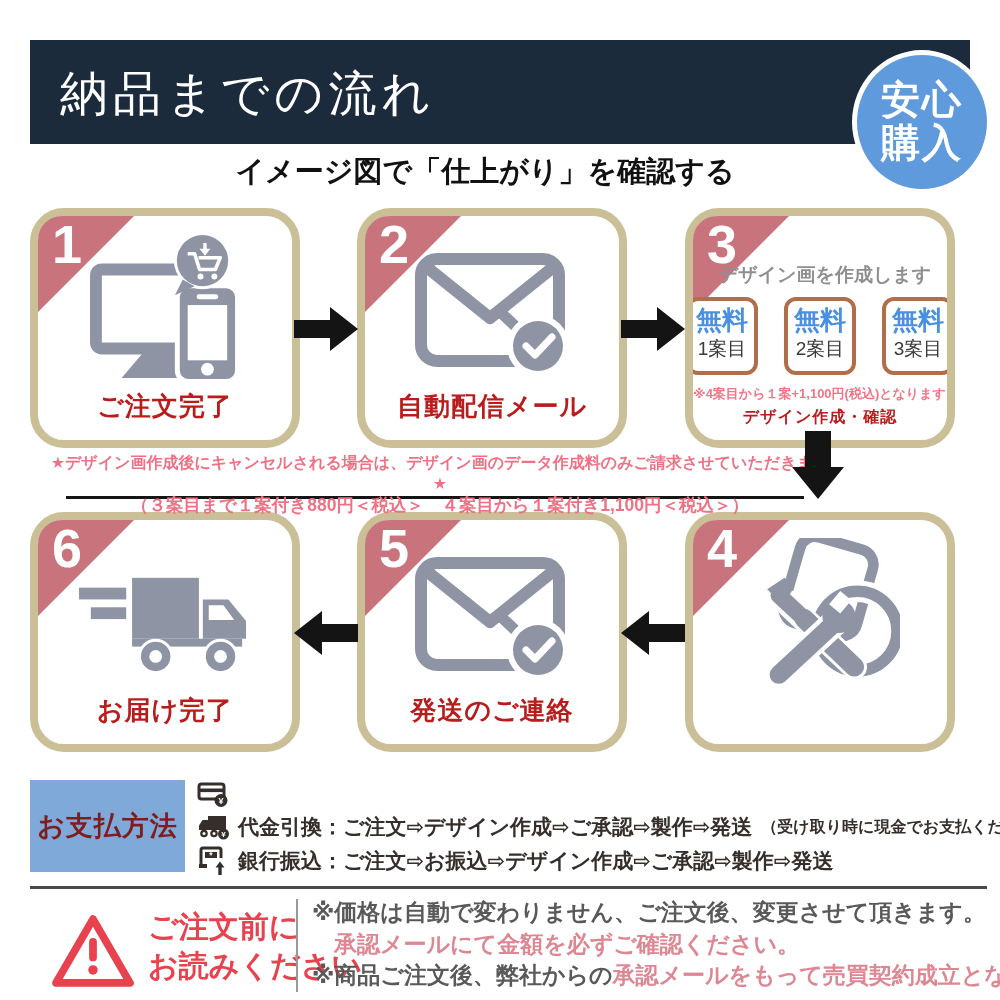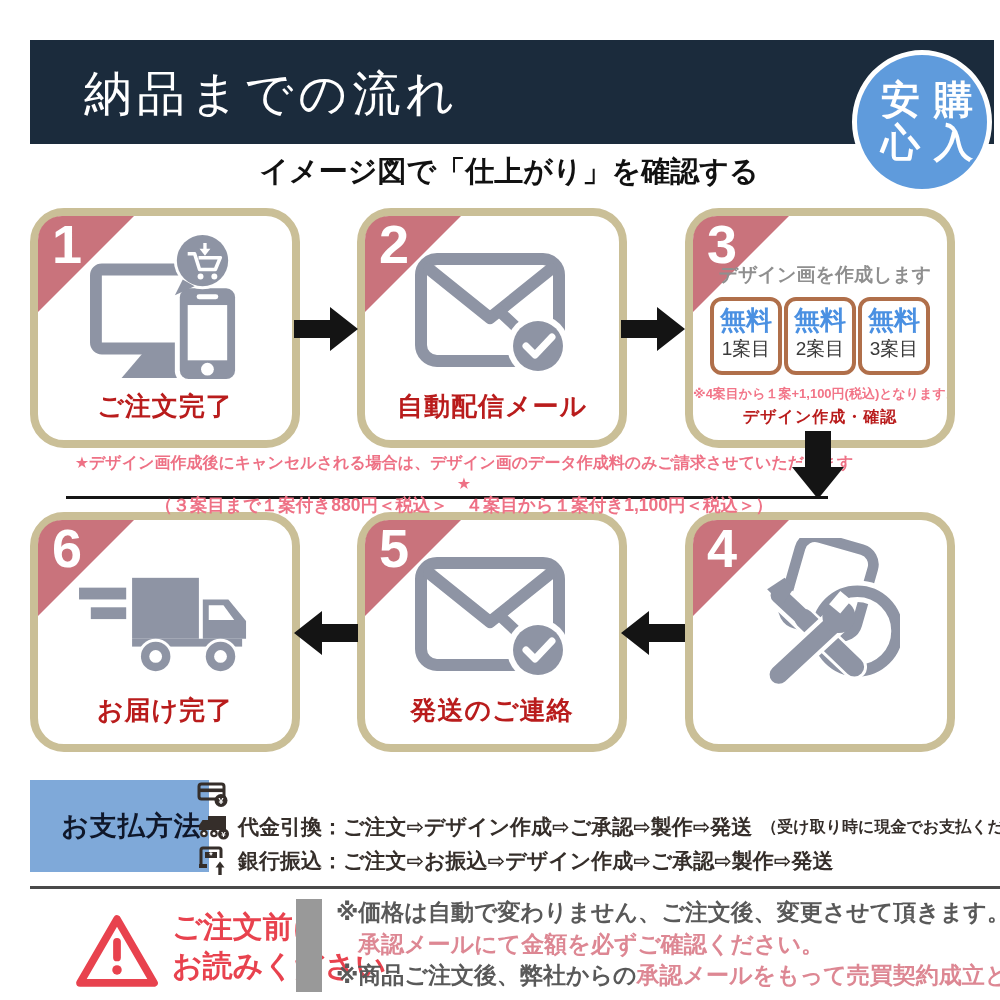--- a/index.html
+++ b/index.html
@@ -1,31 +1,31 @@
 <!DOCTYPE html>
 <html><head>
 <meta charset="utf-8">
 <style>
   html,body{margin:0;padding:0;}
   body{
     width:1000px;height:1000px;position:relative;background:#ffffff;
     font-family:"Liberation Sans","DejaVu Sans",sans-serif;overflow:hidden;
   }
-  .abs{position:absolute;padding-left:24px;}
+  .abs{position:absolute;}
 
   
   #banner{left:30px;top:40px;width:940px;height:104px;background:#1b2b3c;z-index:1;}
   #banner-title{
     padding-left:30px;line-height:108px;color:#fff;font-size:48px;letter-spacing:5px;
     font-family:"Liberation Serif","DejaVu Serif",serif;font-weight:500;
   }
   #badge{
     left:852px;top:50px;width:140px;height:144px;background:#5f9bdc;
     border:5px solid #fff;border-radius:50%;box-sizing:border-box;z-index:3;
-    display:flex;align-items:center;justify-content:center;
+    display:flex;flex-direction:column;align-items:center;justify-content:center;
   }
   .badge-line{color:#fff;font-size:39px;font-weight:bold;line-height:1.1;letter-spacing:2px;}
   #subtitle{left:30px;top:152px;width:910px;text-align:center;font-size:29px;font-weight:bold;color:#111;}
 
   
   .step-box{
     position:absolute;width:270px;height:240px;background:#fff;
     border:8px solid #cabf97;border-radius:34px;box-sizing:border-box;z-index:1;
   }
   .step-clip{position:absolute;inset:0;border-radius:24px;overflow:hidden;}
@@ -34,40 +34,40 @@
   .step-num{position:absolute;top:1px;left:14px;font-size:54px;font-weight:bold;color:#fff;line-height:1;}
   .step-label{position:absolute;bottom:16px;left:0;width:100%;text-align:center;
     font-size:26px;font-weight:bold;color:#b91c1c;letter-spacing:1px;}
   .step-icon{position:absolute;left:0;top:24px;width:100%;display:flex;justify-content:center;}
 
   
   .s3-header{position:absolute;top:15px;left:42px;width:212px;text-align:center;font-weight:bold;white-space:nowrap;}
   .s3-hl{color:#4a90e2;font-size:24px;}
   .s3-tail{color:#8f8f8f;font-size:20px;}
   .s3-sub{position:absolute;top:46px;left:10px;width:244px;text-align:center;font-size:19px;font-weight:bold;color:#8f8f8f;white-space:nowrap;}
-  .s3-proofs{position:absolute;top:81px;left:50%;transform:translateX(-50%);display:flex;gap:2px;}
+  .s3-proofs{position:absolute;top:81px;left:50%;transform:translateX(-50%);display:flex;gap:26px;}
   .proof-box{width:64px;height:70px;border:4px solid #b06f4a;border-radius:12px;background:#fff;text-align:center;}
   .proof-free{font-size:26px;font-weight:bold;color:#4a90e2;line-height:1.2;margin-top:4px;}
   .proof-name{font-size:19px;color:#3a3a3a;line-height:1.4;}
   .s3-note{position:absolute;top:169px;left:0;width:100%;text-align:center;font-size:13px;font-weight:bold;color:#f27588;white-space:nowrap;}
   .s3-label{bottom:12px;font-size:16px;}
 
   
   .flow-arrow{position:absolute;z-index:5;}
 
   
   #cancel-notice{left:45px;top:452px;width:790px;text-align:center;color:#ee7185;font-weight:bold;z-index:2;}
   #cancel-line1{font-size:16px;line-height:21px;}
   #cancel-line2{font-size:17.5px;line-height:23px;}
   #cancel-underline{left:66px;top:496px;width:738px;height:3px;background:#151515;}
 
   
   #pay-box{left:30px;top:780px;width:155px;height:92px;background:#7fa9d9;
     display:flex;align-items:center;justify-content:center;}
-  #pay-title{color:#0f172a;font-size:27px;font-weight:bold;letter-spacing:1px;}
+  #pay-title{color:#7f1d1d;font-size:27px;font-weight:bold;letter-spacing:1px;}
   .pay-row{position:absolute;left:197px;display:flex;align-items:center;gap:9px;height:32px;}
   .pay-flow{font-size:21px;font-weight:bold;color:#352e2a;white-space:nowrap;}
   .pay-note{font-size:16px;font-weight:bold;color:#352e2a;white-space:nowrap;}
   .pay-icon{width:32px;height:30px;display:flex;align-items:center;justify-content:center;}
 
   
   #footer-line{left:30px;top:886px;width:957px;height:2.5px;background:#4a4a4a;}
   #warn-icon{left:50px;top:912px;}
   #warn-title{left:148px;top:907px;color:#e8424e;font-weight:bold;font-size:30px;line-height:39px;white-space:nowrap;}
   #footer-vline{left:296px;top:899px;width:2px;height:93px;background:#999;}

